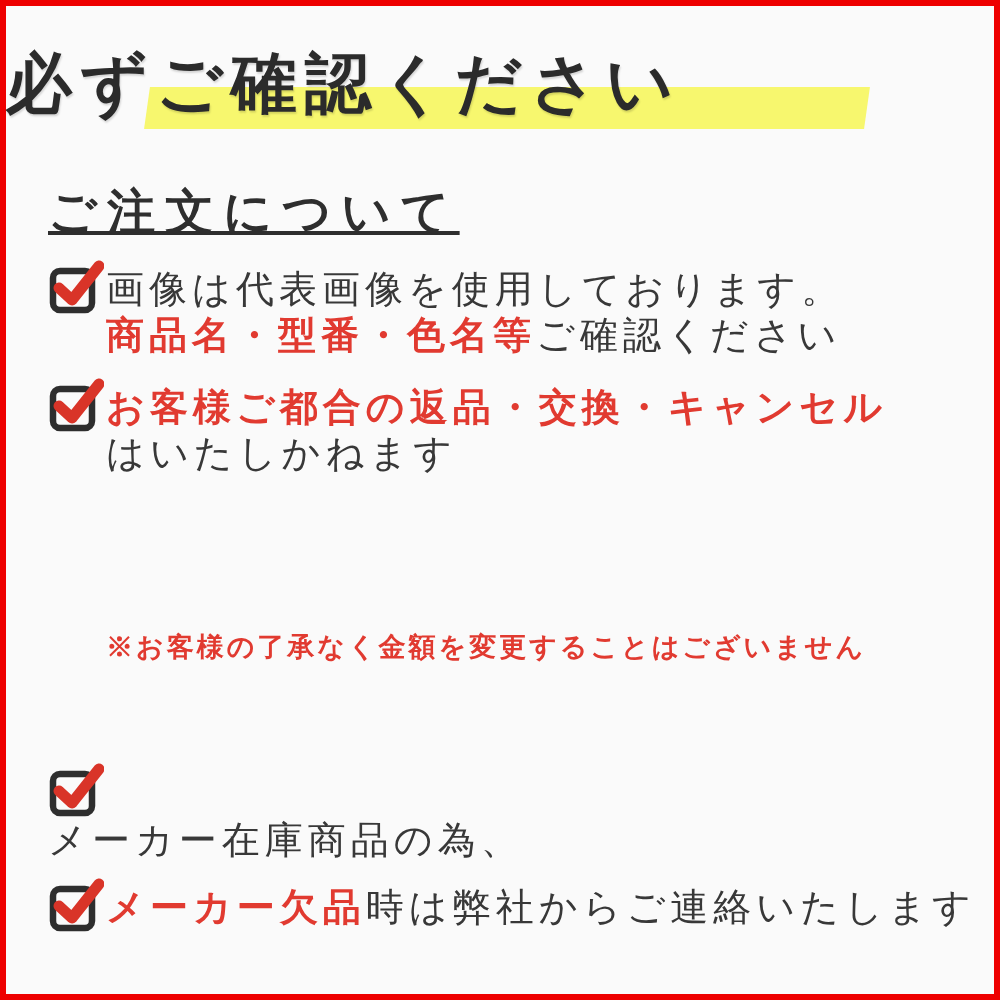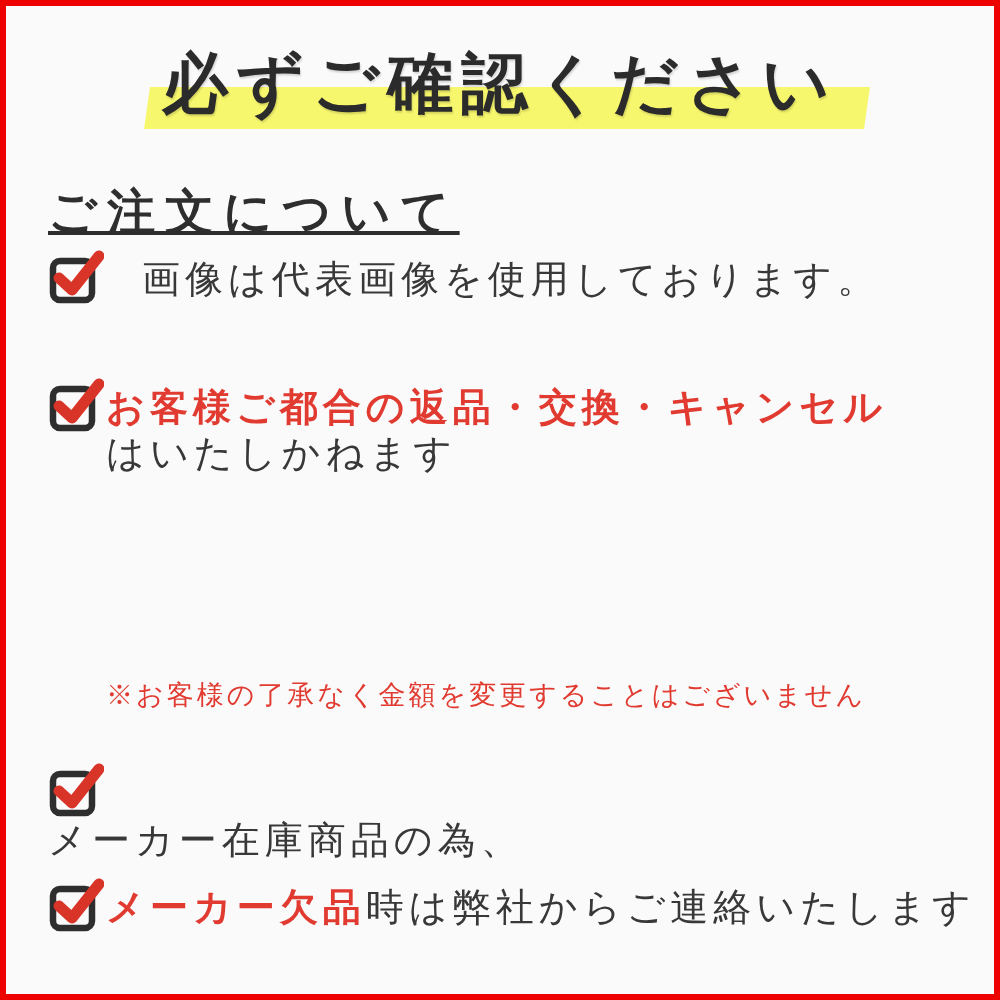--- a/index.html
+++ b/index.html
@@ -19,21 +19,21 @@
   
   .title-block{position:absolute;left:0;top:0;width:100%;height:150px;}
   .title-highlight{
     position:absolute;left:141px;top:81px;
     width:720px;height:42px;
     background:#f7f76e;
     transform:skewX(-8deg);
   }
   .title{
     position:absolute;left:0;top:42px;width:100%;
-    margin:0;text-align:center;
+    margin:0;
     font-size:66px;line-height:1.1;font-weight:bold;
     letter-spacing:8px;color:#2b2b2b;
     text-shadow:1px 2px 2px rgba(0,0,0,0.15);
     white-space:nowrap;
   }
   
   .heading{
     position:absolute;left:42px;margin:0;
     font-size:48px;line-height:1.1;font-weight:bold;
     letter-spacing:10px;color:#2e2e2e;white-space:nowrap;
@@ -50,23 +50,23 @@
     margin-top:-8px;margin-right:2px;
   }
   .item-text{
     font-size:38px;line-height:46px;
     letter-spacing:5px;color:#383838;white-space:nowrap;
   }
   .red{color:#e13a30;font-weight:bold;}
   .note{
     position:absolute;left:100px;top:624px;
     font-size:27px;line-height:1.3;letter-spacing:3px;
-    color:#e13a30;font-weight:normal;white-space:nowrap;margin-top:48px;
+    color:#e13a30;font-weight:bold;white-space:nowrap;
   }
-  #item-image{top:250px;gap:36px;}
+  #item-image{top:260px;}
   #item-return{top:378px;}
   #item-shipping{top:513px;}
   #item-stock{top:763px;flex-direction:column;}
   #item-shortage{top:878px;}
 </style>
 </head>
 <body>
 
 <div class="frame">
 
@@ -77,20 +77,21 @@
 
   <h2 class="heading" id="heading-order">ご注文について</h2>
 
   <div class="item" id="item-image">
     <svg class="checkbox-icon" viewBox="0 0 56 56" aria-hidden="true">
       <rect x="5" y="13" width="39" height="39" rx="7" fill="none" stroke="#2e2e2e" stroke-width="6.5"></rect>
       <path d="M11 30 L24 42 L51 8" fill="none" stroke="#d93428" stroke-width="11" stroke-linecap="round" stroke-linejoin="round"></path>
     </svg>
     <div class="item-text">
       <div><span>画像は代表画像を使用しております。</span></div>
+      <div><span class="red">商品名・型番・色名等</span><span>ご確認ください</span></div>
     </div>
   </div>
 
   <div class="item" id="item-return">
     <svg class="checkbox-icon" viewBox="0 0 56 56" aria-hidden="true">
       <rect x="5" y="13" width="39" height="39" rx="7" fill="none" stroke="#2e2e2e" stroke-width="6.5"></rect>
       <path d="M11 30 L24 42 L51 8" fill="none" stroke="#d93428" stroke-width="11" stroke-linecap="round" stroke-linejoin="round"></path>
     </svg>
     <div class="item-text">
       <div><span class="red">お客様ご都合の返品・交換・キャンセル</span></div>

